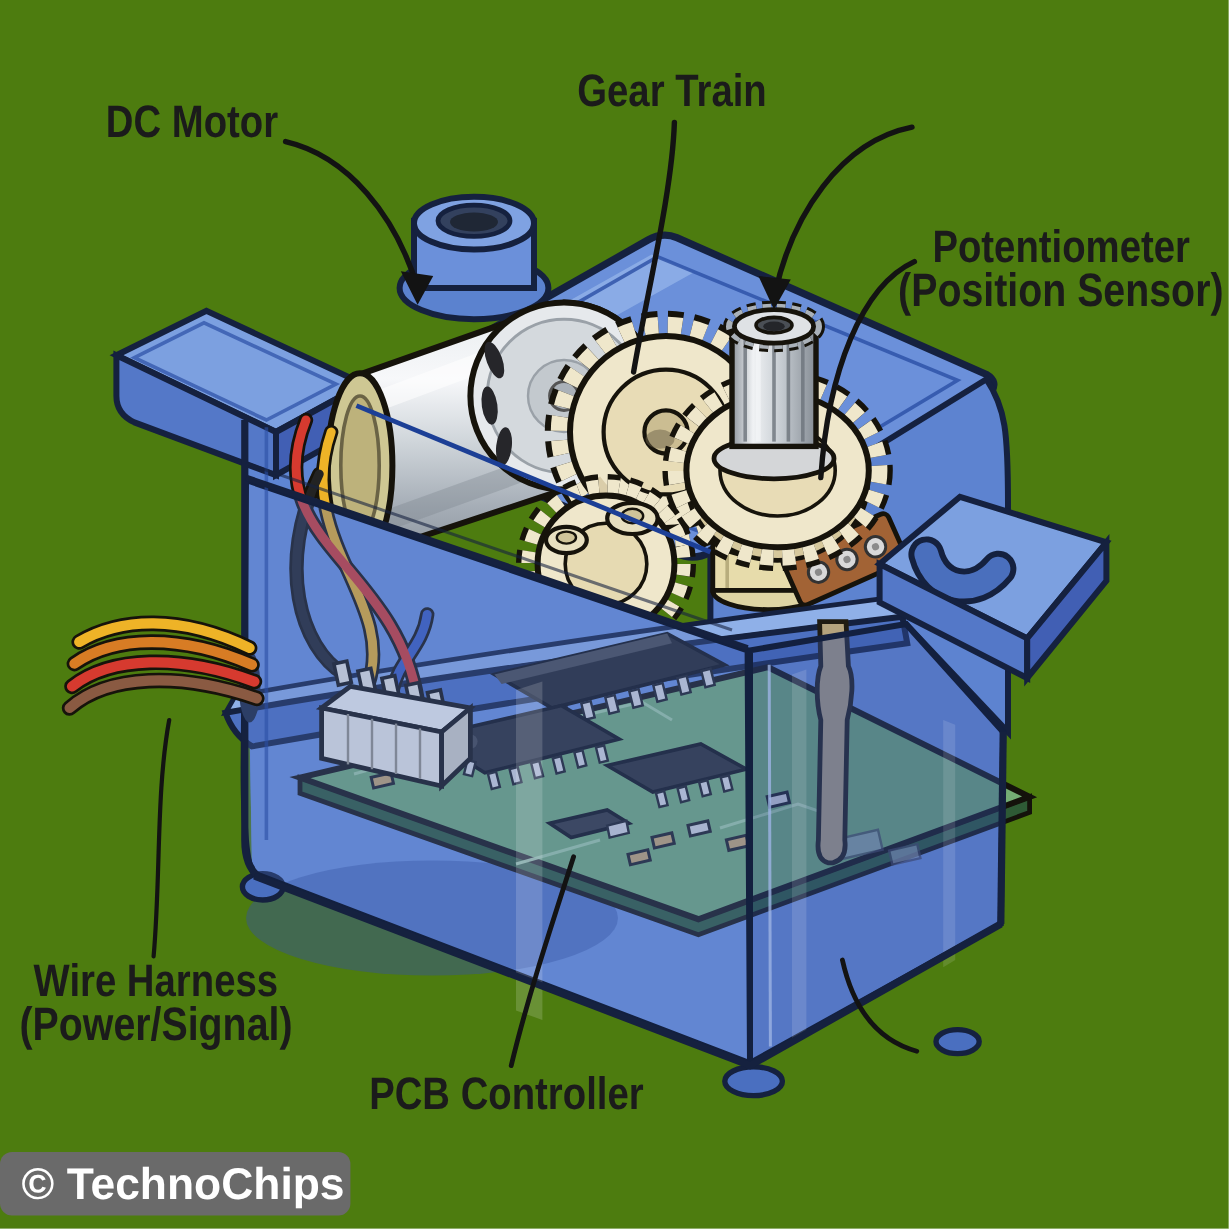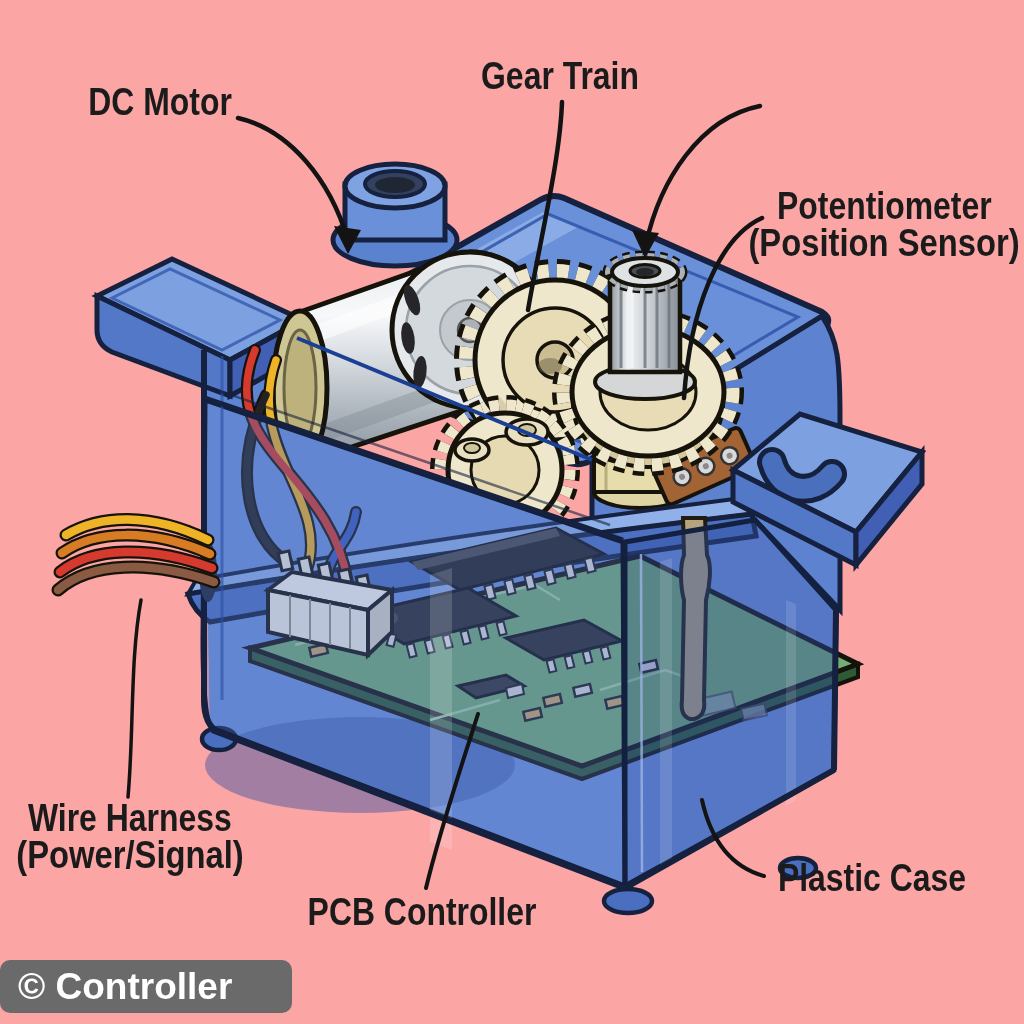--- a/index.html
+++ b/index.html
@@ -1,16 +1,16 @@
 <!DOCTYPE html>
 <html><head>
 <meta charset="utf-8">
 <style>
   html,body{margin:0;padding:0;background:#ffffff;}
-  #stage{position:relative;width:1024px;height:1024px;overflow:hidden;background:#fca5a5;
+  #stage{position:relative;width:1024px;height:1024px;overflow:hidden;background:#4d7c0f;
          font-family:"Liberation Sans","DejaVu Sans",sans-serif;}
   #stage svg{position:absolute;left:0;top:0;}
   .label{position:absolute;transform:translateX(-50%);text-align:center;color:#1b1b1b;
          font-weight:700;white-space:nowrap;z-index:5;}
   .ln{display:block;}
   .cond{display:inline-block;transform:scaleX(0.84);transform-origin:50% 50%;}
   .sz-big{font-size:38px;line-height:40px;letter-spacing:0px;}
   .sz-sub{font-size:39px;line-height:34px;}
   #watermark{position:absolute;left:0px;top:960px;width:292px;height:53px;background:#6a6a6a;
              border-radius:10px;display:flex;align-items:center;padding-left:18px;box-sizing:border-box;
@@ -321,21 +321,18 @@
   <span class="ln sz-big"><span class="cond">Potentiometer</span></span>
   <span class="ln sz-sub"><span class="cond">(Position Sensor)</span></span>
 </div>
 <div class="label" style="left:422px;top:892px;">
   <span class="ln sz-big"><span class="cond">PCB Controller</span></span>
 </div>
 <div class="label" style="left:130px;top:798px;">
   <span class="ln sz-big"><span class="cond">Wire Harness</span></span>
   <span class="ln sz-sub"><span class="cond">(Power/Signal)</span></span>
 </div>
-<div class="label" style="left:872px;top:858px;">
-  <span class="ln sz-big"><span class="cond">Plastic Case</span></span>
-</div>
 
 <div id="watermark">
-  <span>© Controller</span>
+  <span>© TechnoChips</span>
 </div>
 
 </div>
 
 </body></html>

